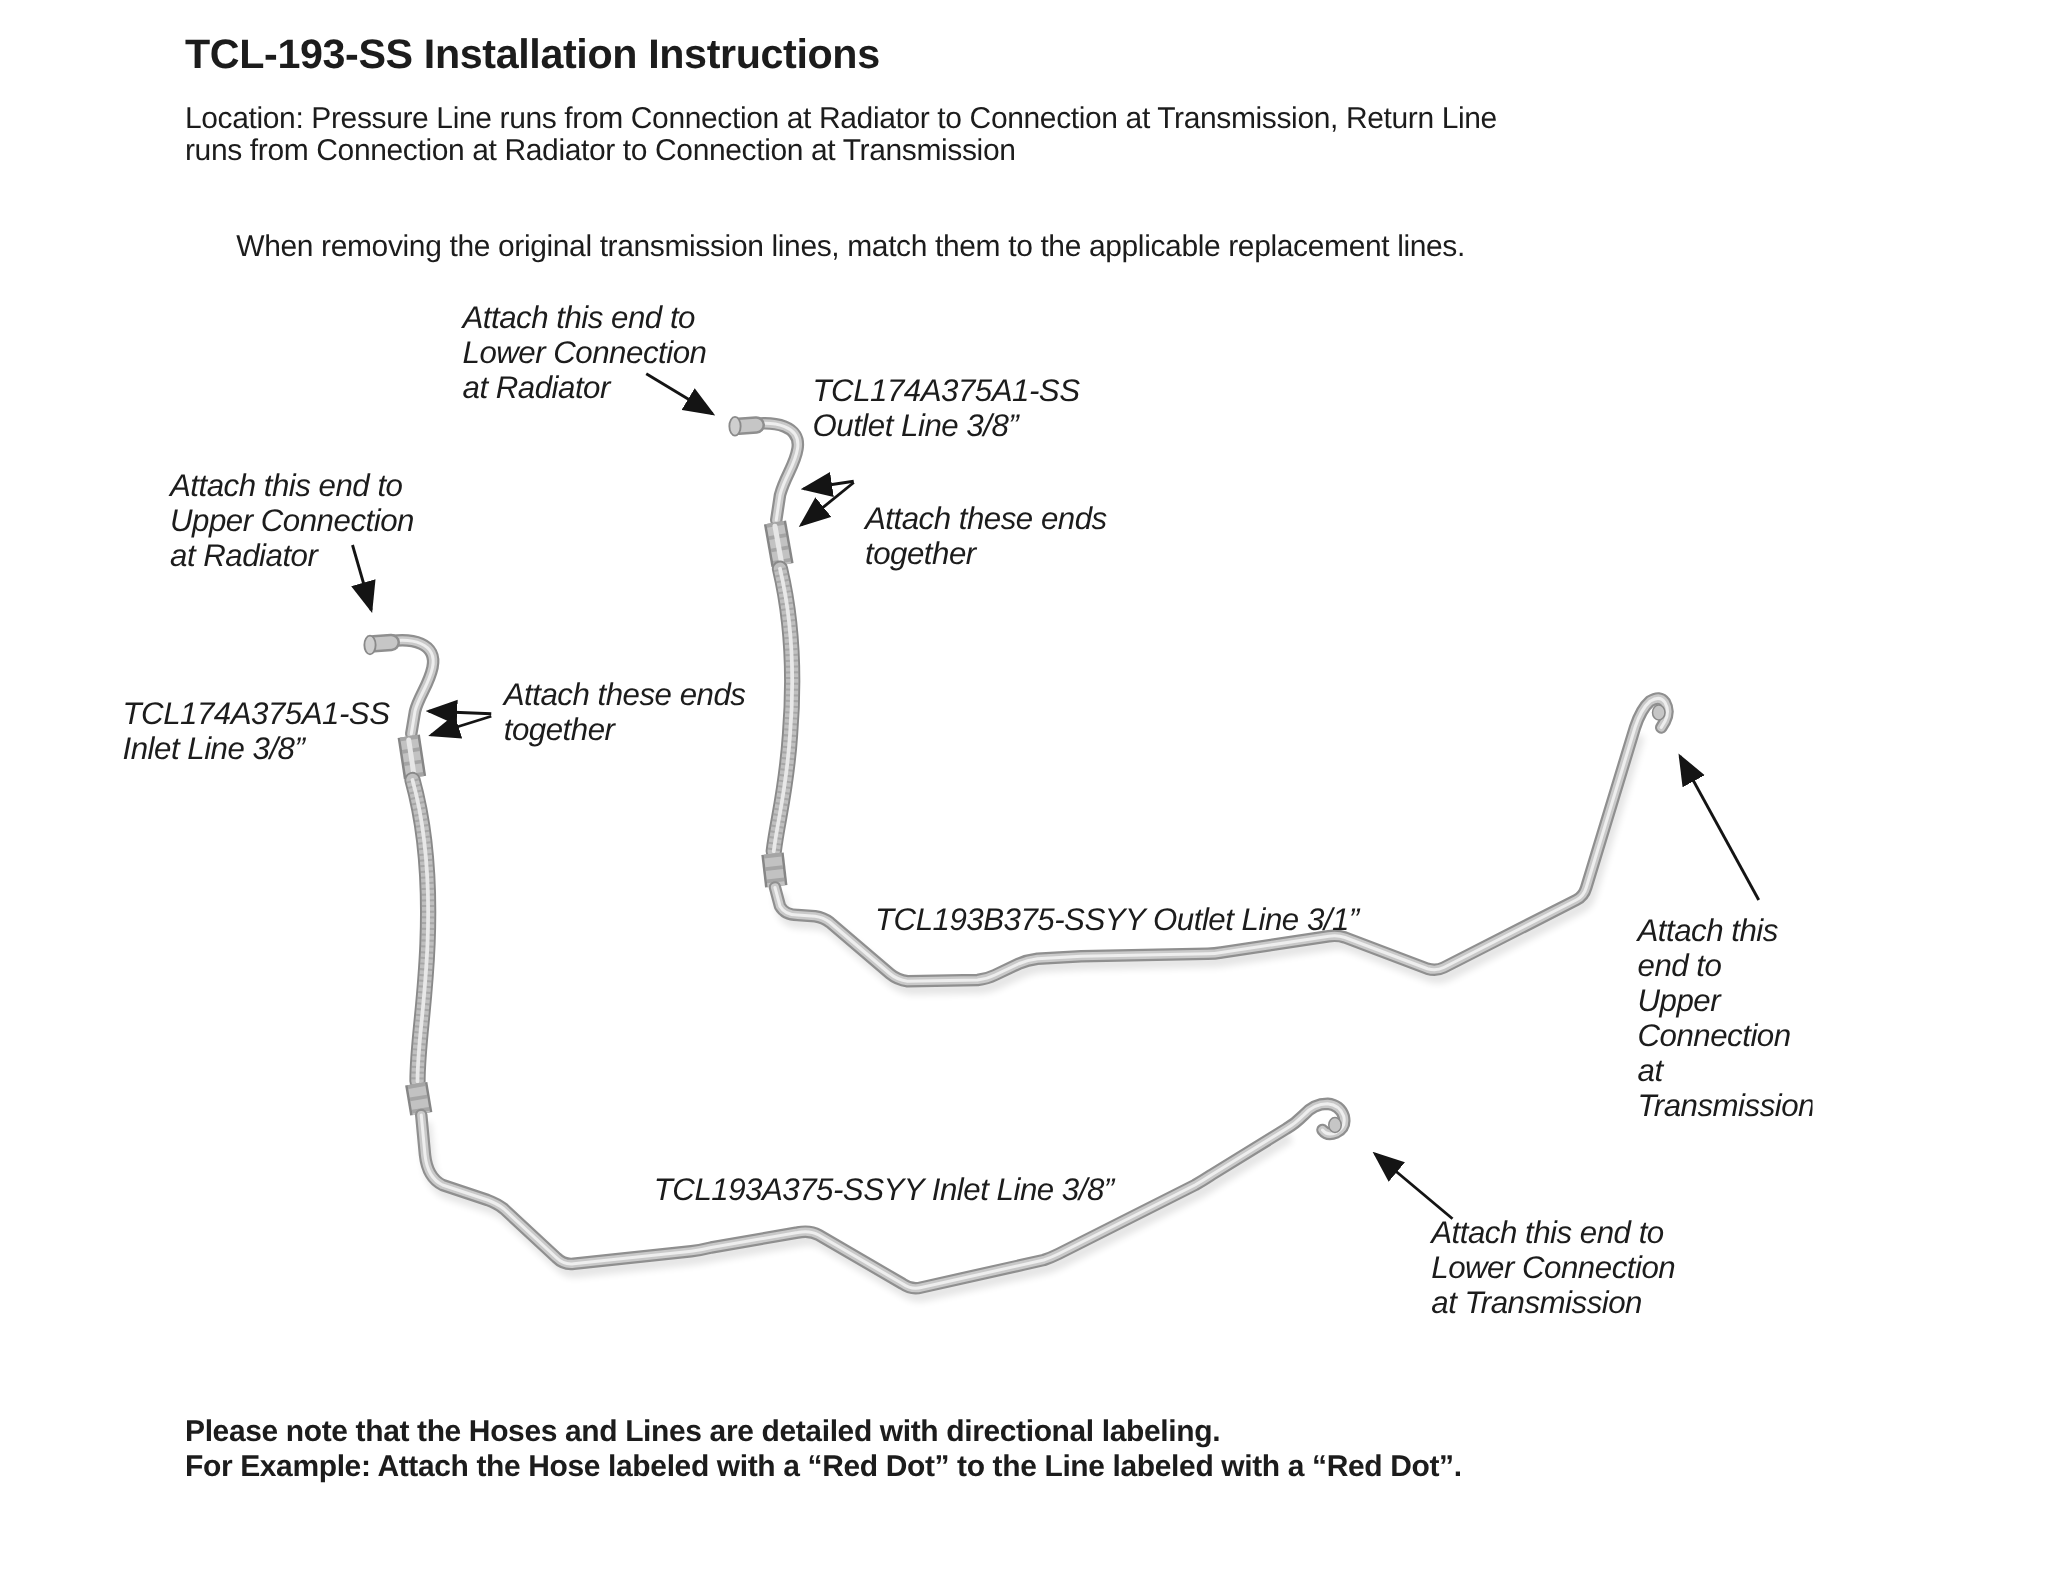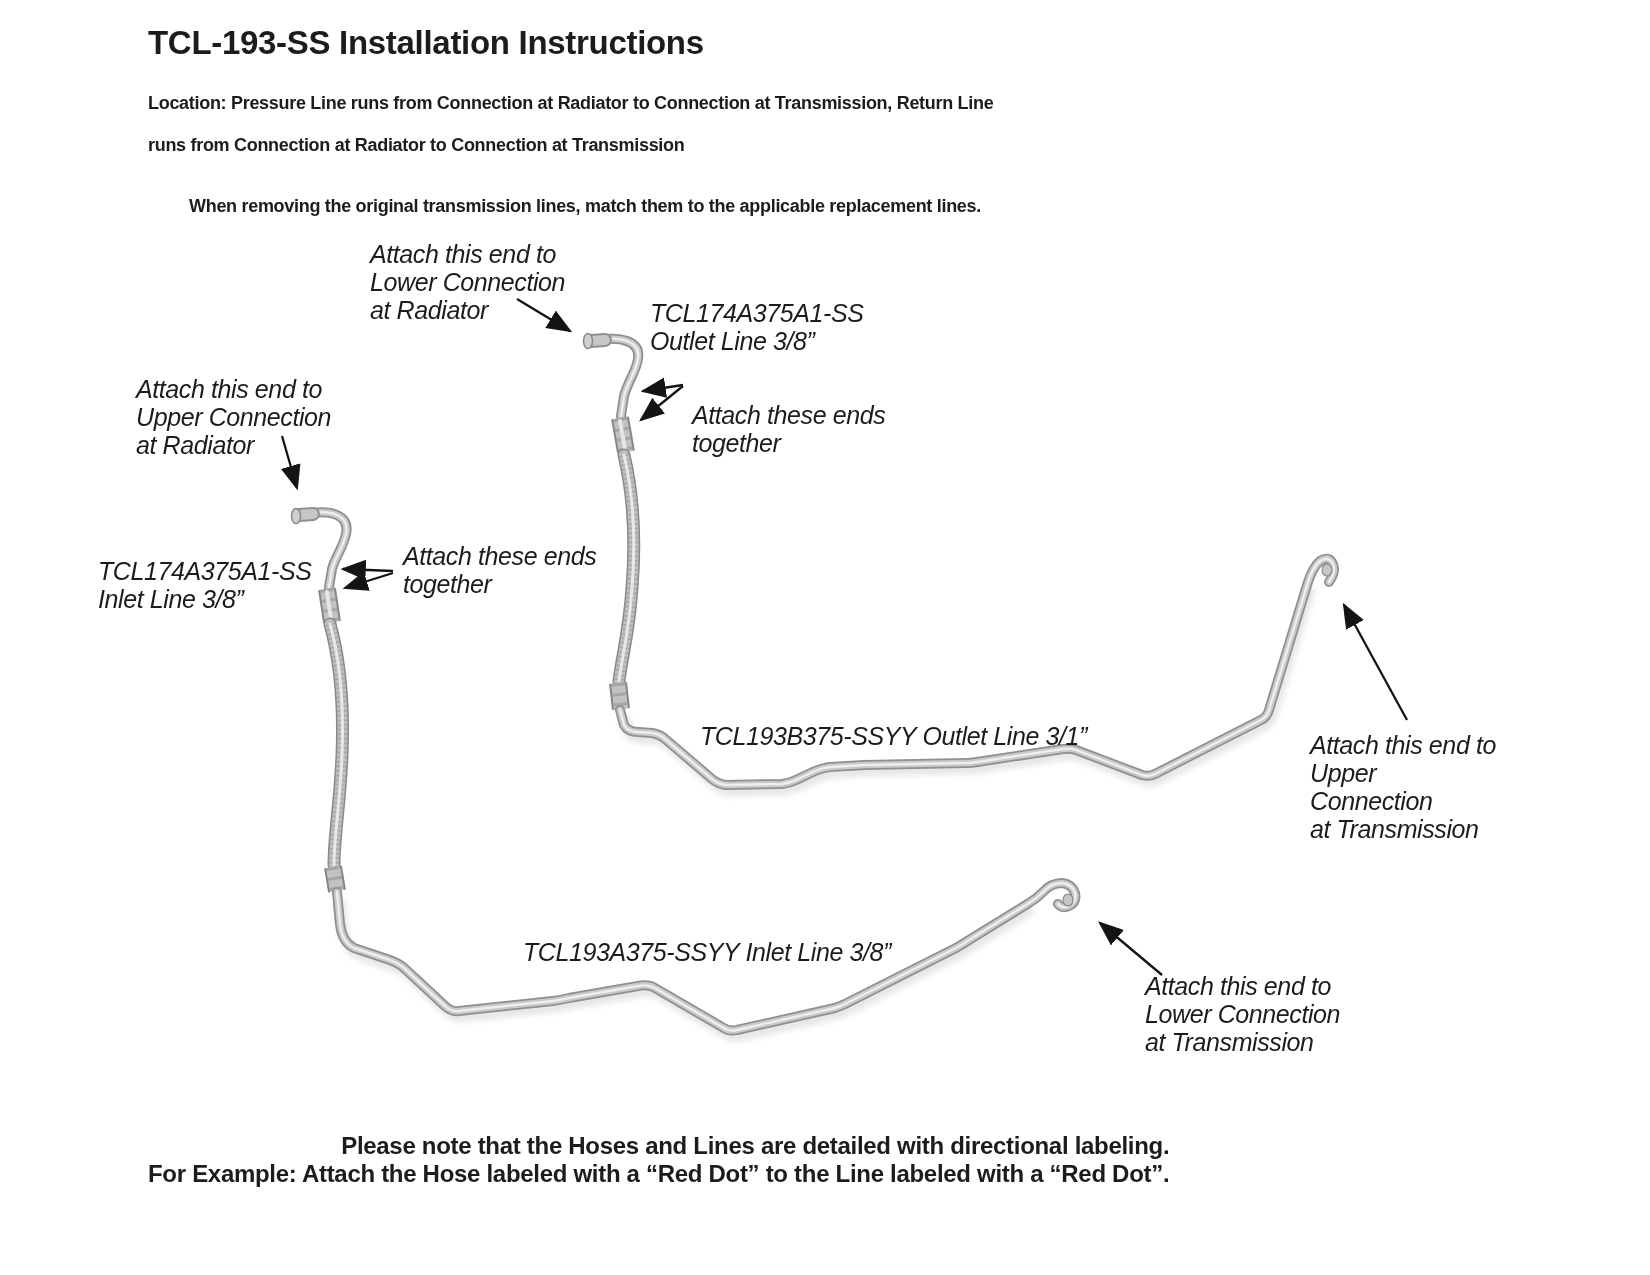--- a/index.html
+++ b/index.html
@@ -1,24 +1,24 @@
 <!DOCTYPE html>
 <html><head>
 <meta charset="utf-8">
 <style>
   html,body { margin:0; padding:0; background:#ffffff; }
   .page {
     position:relative; width:1450px; height:1275px;
     background:#ffffff; overflow:hidden;
-    font-family:"Liberation Sans", sans-serif; color:#1c1c1c;padding-left:46px;
+    font-family:"Liberation Sans", sans-serif; color:#1c1c1c;
   }
   .abs { position:absolute; }
   .h-title  { font-size:33px; font-weight:bold; letter-spacing:-0.3px; white-space:pre-line; }
-  .h-bold   { font-size:18px; font-weight:bold; line-height:42px; letter-spacing:-0.3px; white-space:pre-line; }
-  .f-bold   { font-size:24px; font-weight:bold; line-height:28px; letter-spacing:-0.3px; white-space:pre-line;text-align:right; }
+  .h-bold   { font-size:24px; font-weight:normal; line-height:26px; letter-spacing:-0.3px; white-space:pre-line; }
+  .f-bold   { font-size:24px; font-weight:bold; line-height:28px; letter-spacing:-0.3px; white-space:pre-line; }
   .lbl      { font-size:25px; line-height:28px; letter-spacing:-0.4px; white-space:pre-line;font-style:italic; }
   svg.diagram { position:absolute; left:0; top:0; }
 
   
   .tube-sh   { fill:none; stroke:#000; stroke-width:10; opacity:0.10; filter:blur(3px); }
   .tube-base { fill:none; stroke:#8f8f8f; stroke-width:10;  stroke-linecap:round; stroke-linejoin:round; }
   .tube-mid  { fill:none; stroke:#c9c9c9; stroke-width:6.5; stroke-linecap:round; stroke-linejoin:round; }
   .tube-hi   { fill:none; stroke:#eeeeee; stroke-width:2.4; stroke-linecap:round; stroke-linejoin:round; }
   .braid-base{ fill:none; stroke:#898989; stroke-width:13;  stroke-linecap:round; }
   .braid-mid { fill:none; stroke:#bfbfbf; stroke-width:10;  stroke-linecap:round; }

